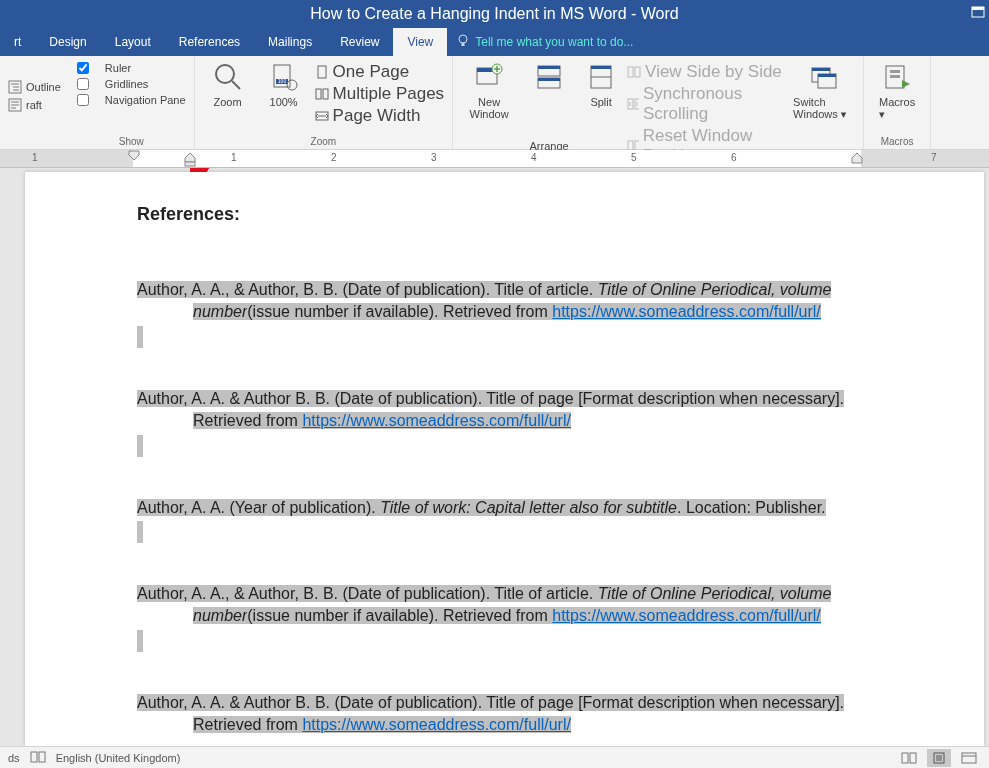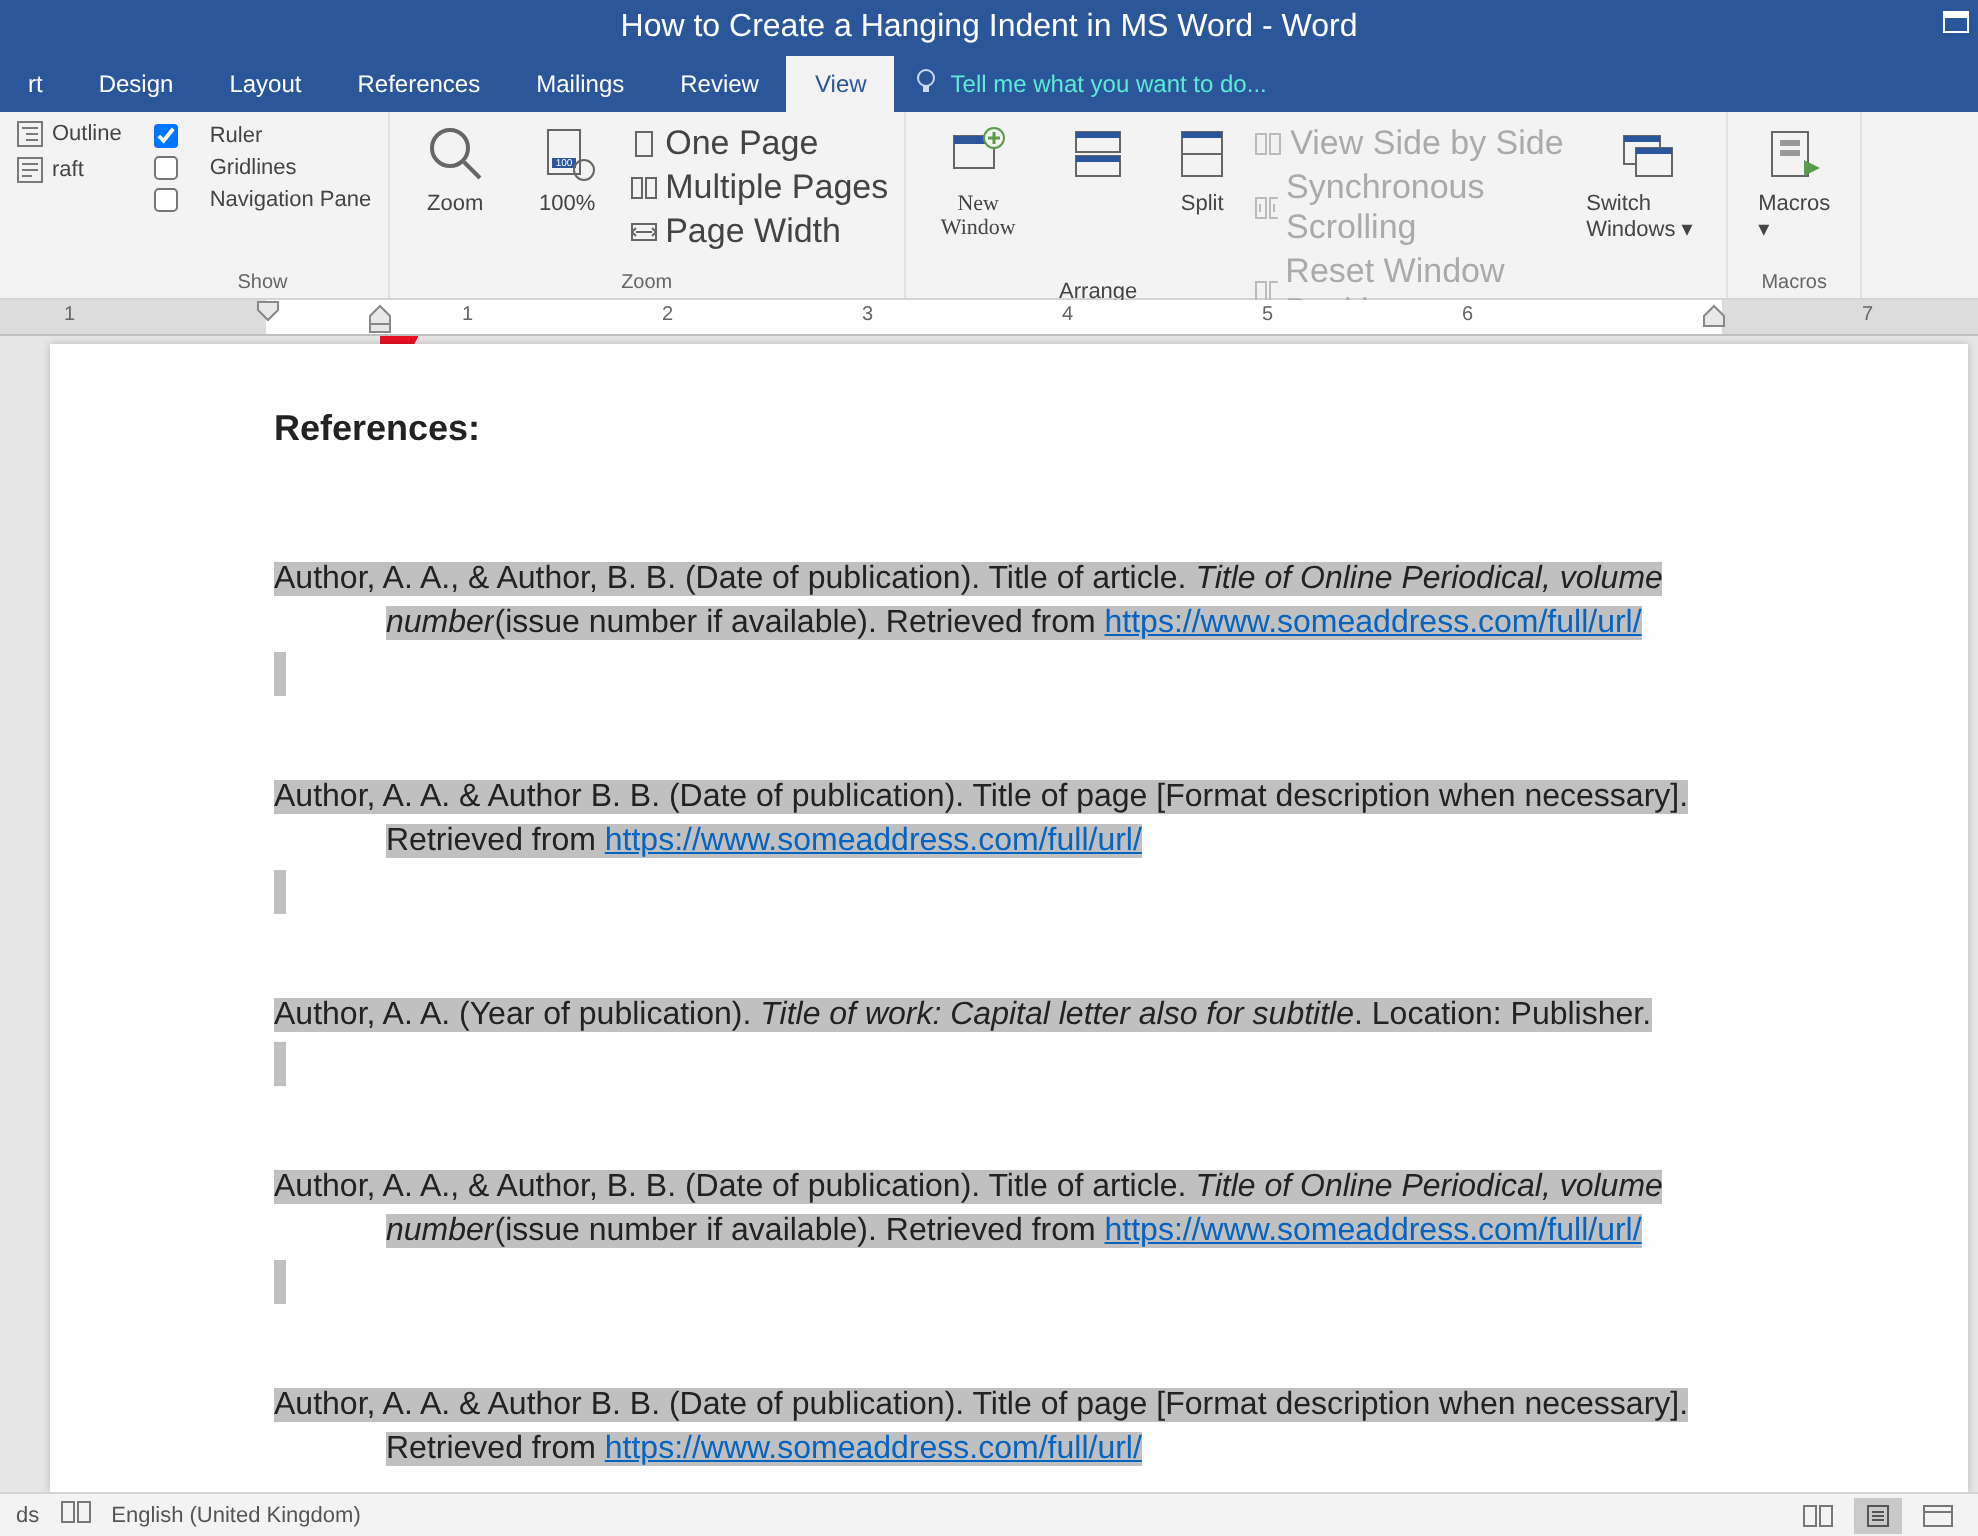--- a/index.html
+++ b/index.html
@@ -15,21 +15,21 @@
 .menu-tab.active { background: #f3f3f3; color: #2b579a; }
 .tell-me { display: flex; align-items: center; color: #5eead4; font-size: 12px; margin-left: 10px; }
 .tell-me .bulb { margin-right: 6px; }
 
 
 .ribbon { background: #f3f3f3; height: 94px; border-bottom: 1px solid #d4d4d4; display: flex; }
 .group { border-right: 1px solid #e0e0e0; padding: 4px 8px 2px 8px; display: flex; flex-direction: column; justify-content: space-between; }
 .group-label { font-size: 10px; color: #666; text-align: center; padding-top: 2px; }
 .group-body { display: flex; gap: 6px; }
 
-.outline-draft { display: flex; flex-direction: column; gap: 4px; padding: 4px 8px; font-size: 11px; color: #444; }
+.outline-draft { display: flex; flex-direction: column; gap: 4px; padding: 4px 8px; font-size: 11px; color: #444; margin-top: 20px; }
 .outline-draft div { display: flex; align-items: center; gap: 4px; }
 
 .check-col { display: flex; flex-direction: column; gap: 4px; font-size: 11px; color: #444; padding-top: 2px; }
 .check-col label { display: flex; align-items: center; gap: 16px; cursor: pointer; }
 .check-col input { width: 12px; height: 12px; }
 
 .big-btn { display: flex; flex-direction: column; align-items: center; justify-content: flex-start; font-size: 11px; color: #444; width: 50px; padding-top: 2px; cursor: pointer; }
 .big-btn svg { margin-bottom: 4px; }
 
 .small-list { display: flex; flex-direction: column; gap: 2px; font-size: 17px; color: #444; padding-top: 2px; }
@@ -187,21 +187,21 @@
   <div class="group">
     <div class="group-body">
       <div class="big-btn" style="width:56px;">
         <svg width="30" height="30">
             <rect x="3" y="6" width="20" height="16" fill="none" stroke="#666"></rect>
             <rect x="3" y="6" width="20" height="4" fill="#2b579a"></rect>
             <circle cx="23" cy="7" r="5" fill="#f3f3f3" stroke="#5b9b4a"></circle>
             <line x1="23" y1="4" x2="23" y2="10" stroke="#5b9b4a" stroke-width="1.5"></line>
             <line x1="20" y1="7" x2="26" y2="7" stroke="#5b9b4a" stroke-width="1.5"></line>
           </svg>
-        <span style="text-align:center;font-family:Liberation Serif, serif;">New Window</span>
+        <span style="text-align:center;">New Window</span>
       </div>
       <div class="big-btn" style="width:52px;gap:44px;">
         <svg width="30" height="30">
             <rect x="4" y="4" width="22" height="10" fill="none" stroke="#666"></rect>
             <rect x="4" y="4" width="22" height="3" fill="#2b579a"></rect>
             <rect x="4" y="16" width="22" height="10" fill="none" stroke="#666"></rect>
             <rect x="4" y="16" width="22" height="3" fill="#2b579a"></rect>
           </svg>
         <span style="text-align:center;">Arrange All</span>
       </div>

